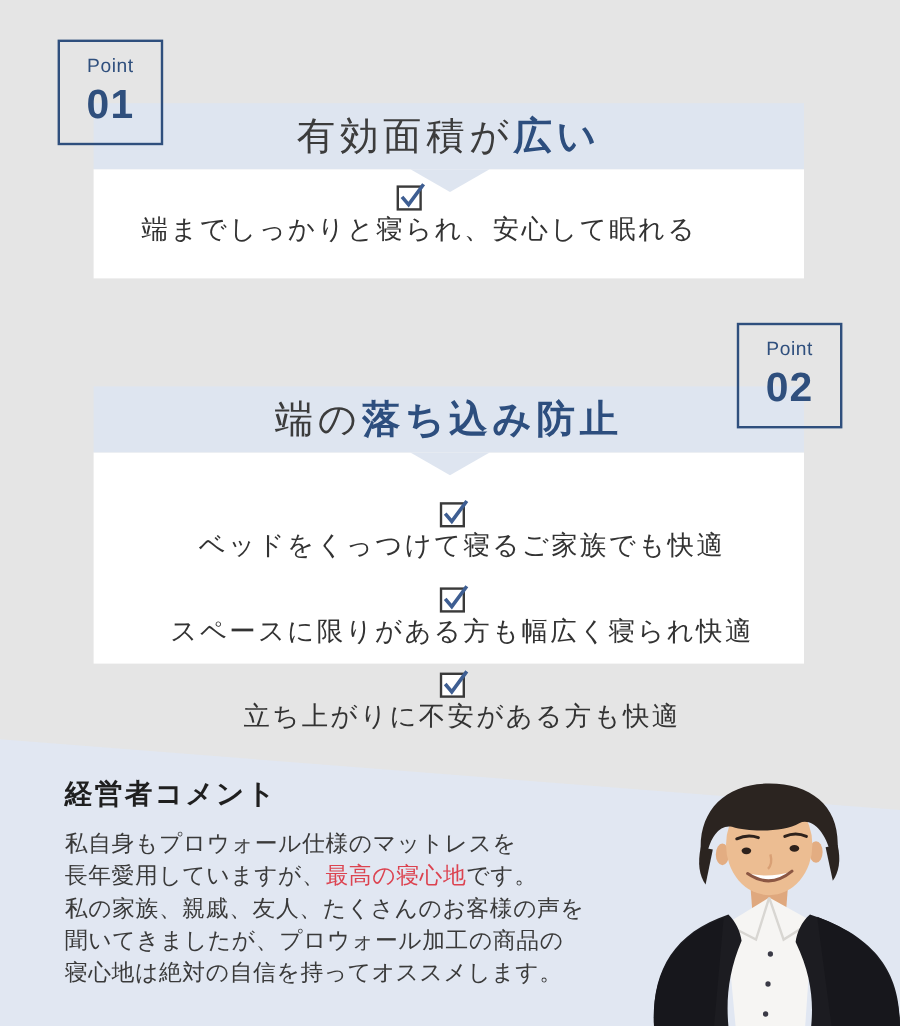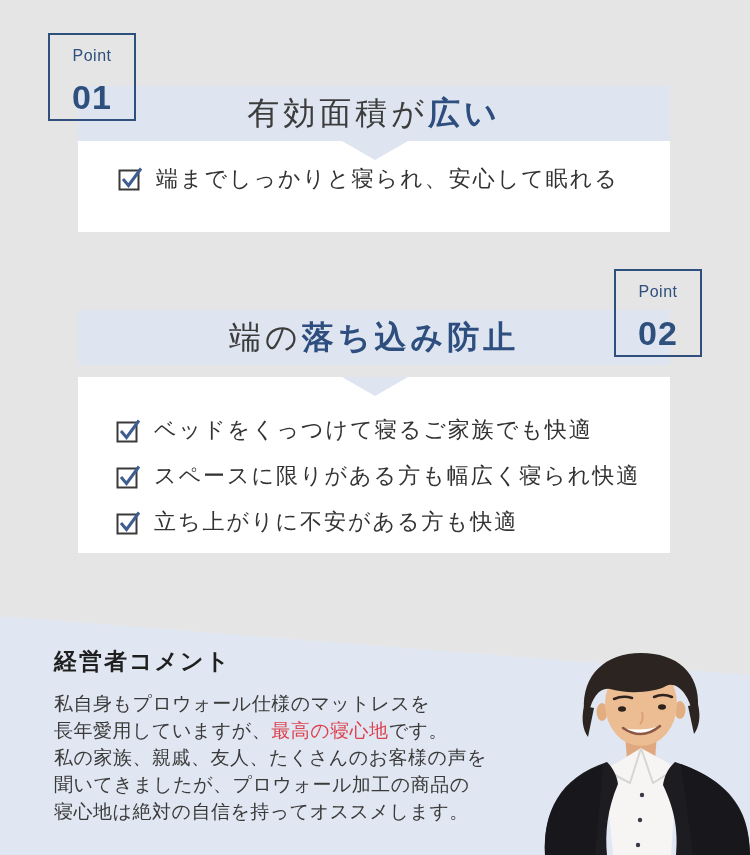--- a/index.html
+++ b/index.html
@@ -8,48 +8,48 @@
     background:#e5e5e5;
     font-family:"Liberation Sans","DejaVu Sans",sans-serif;
   }
   
   .point-box{
     position:absolute;width:84px;height:84px;box-sizing:content-box;
     border:2px solid #2f4f7d;color:#2f4f7d;text-align:center;
     background:transparent;z-index:3;
   }
   .point-box .pl{display:block;margin-top:12px;font-size:16px;letter-spacing:.5px;}
-  .point-box .pn{display:block;margin-top:15px;font-size:34px;font-weight:bold;line-height:1;letter-spacing:1px;}
+  .point-box .pn{display:block;margin-top:5px;font-size:34px;font-weight:bold;line-height:1;letter-spacing:1px;}
   #pbox1{left:48px;top:33px;}
   #pbox2{left:614px;top:269px;}
   
   .banner{
     position:absolute;left:78px;width:592px;height:55px;background:#dee5f0;z-index:1;
     display:flex;align-items:center;justify-content:center;
     font-family:Liberation Serif, serif;
     font-size:32px;color:#3c3c3c;letter-spacing:4px;white-space:nowrap;
   }
   #banner1{top:86px;}
-  #banner2{top:310px;}
+  #banner2{top:322px;}
   .banner .accent{font-weight:bold;color:#2d4e7e;}
   .tri{
     position:absolute;left:342px;width:0;height:0;z-index:2;
     border-left:33px solid transparent;border-right:33px solid transparent;
     border-top:19px solid #dee5f0;
   }
   #tri1{top:141px;}
   #tri2{top:377px;}
   
   .whitebox{position:absolute;left:78px;width:592px;background:#ffffff;z-index:0;box-sizing:border-box;}
   #wbox1{top:141px;height:91px;display:flex;align-items:center;padding-left:40px;}
   #wbox2{top:377px;height:176px;padding:38px 16px 0 38px;}
   .check-item{
     display:flex;align-items:center;margin-bottom:16px;
     font-family:"Liberation Serif","DejaVu Serif",serif;
-    font-size:22px;color:#333333;letter-spacing:2px;white-space:nowrap;
+    font-size:22px;color:#333333;letter-spacing:2px;white-space:nowrap;flex-direction:column;
   }
   .check-item svg{margin-right:13px;flex:0 0 auto;}
   
   .bottom-shape{position:absolute;left:0;top:590px;z-index:1;}
   .comment{position:absolute;left:54px;top:646px;width:505px;z-index:4;}
   .comment h2{margin:0 0 13px 0;font-size:23px;color:#1f1f1f;letter-spacing:2px;font-weight:bold;}
   .comment p{margin:0;font-size:19px;line-height:27px;color:#3a3a3a;letter-spacing:.5px;}
   .red{color:#dc4350;margin-top:15px;}
   .ceo{position:absolute;right:0;bottom:0;z-index:5;line-height:0;}
 </style>

